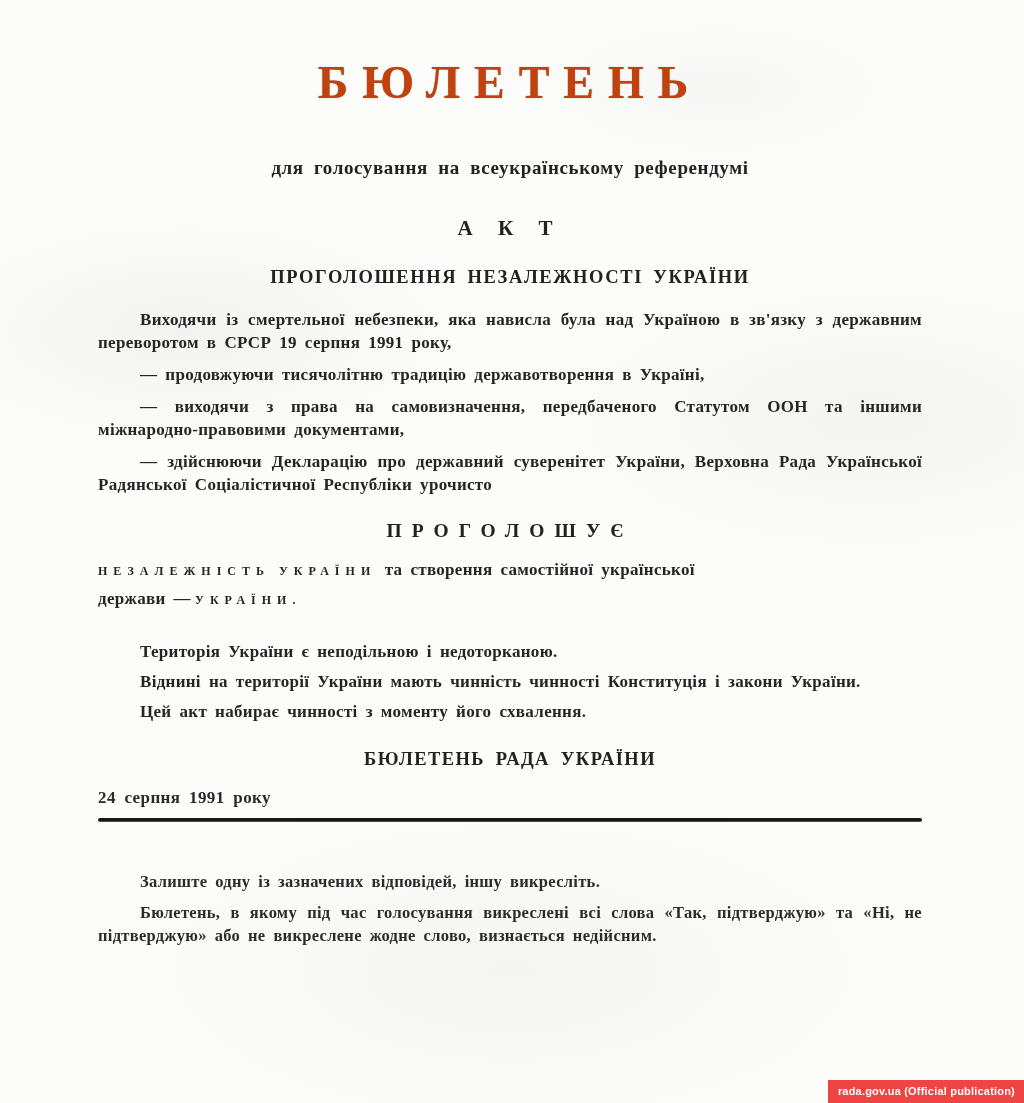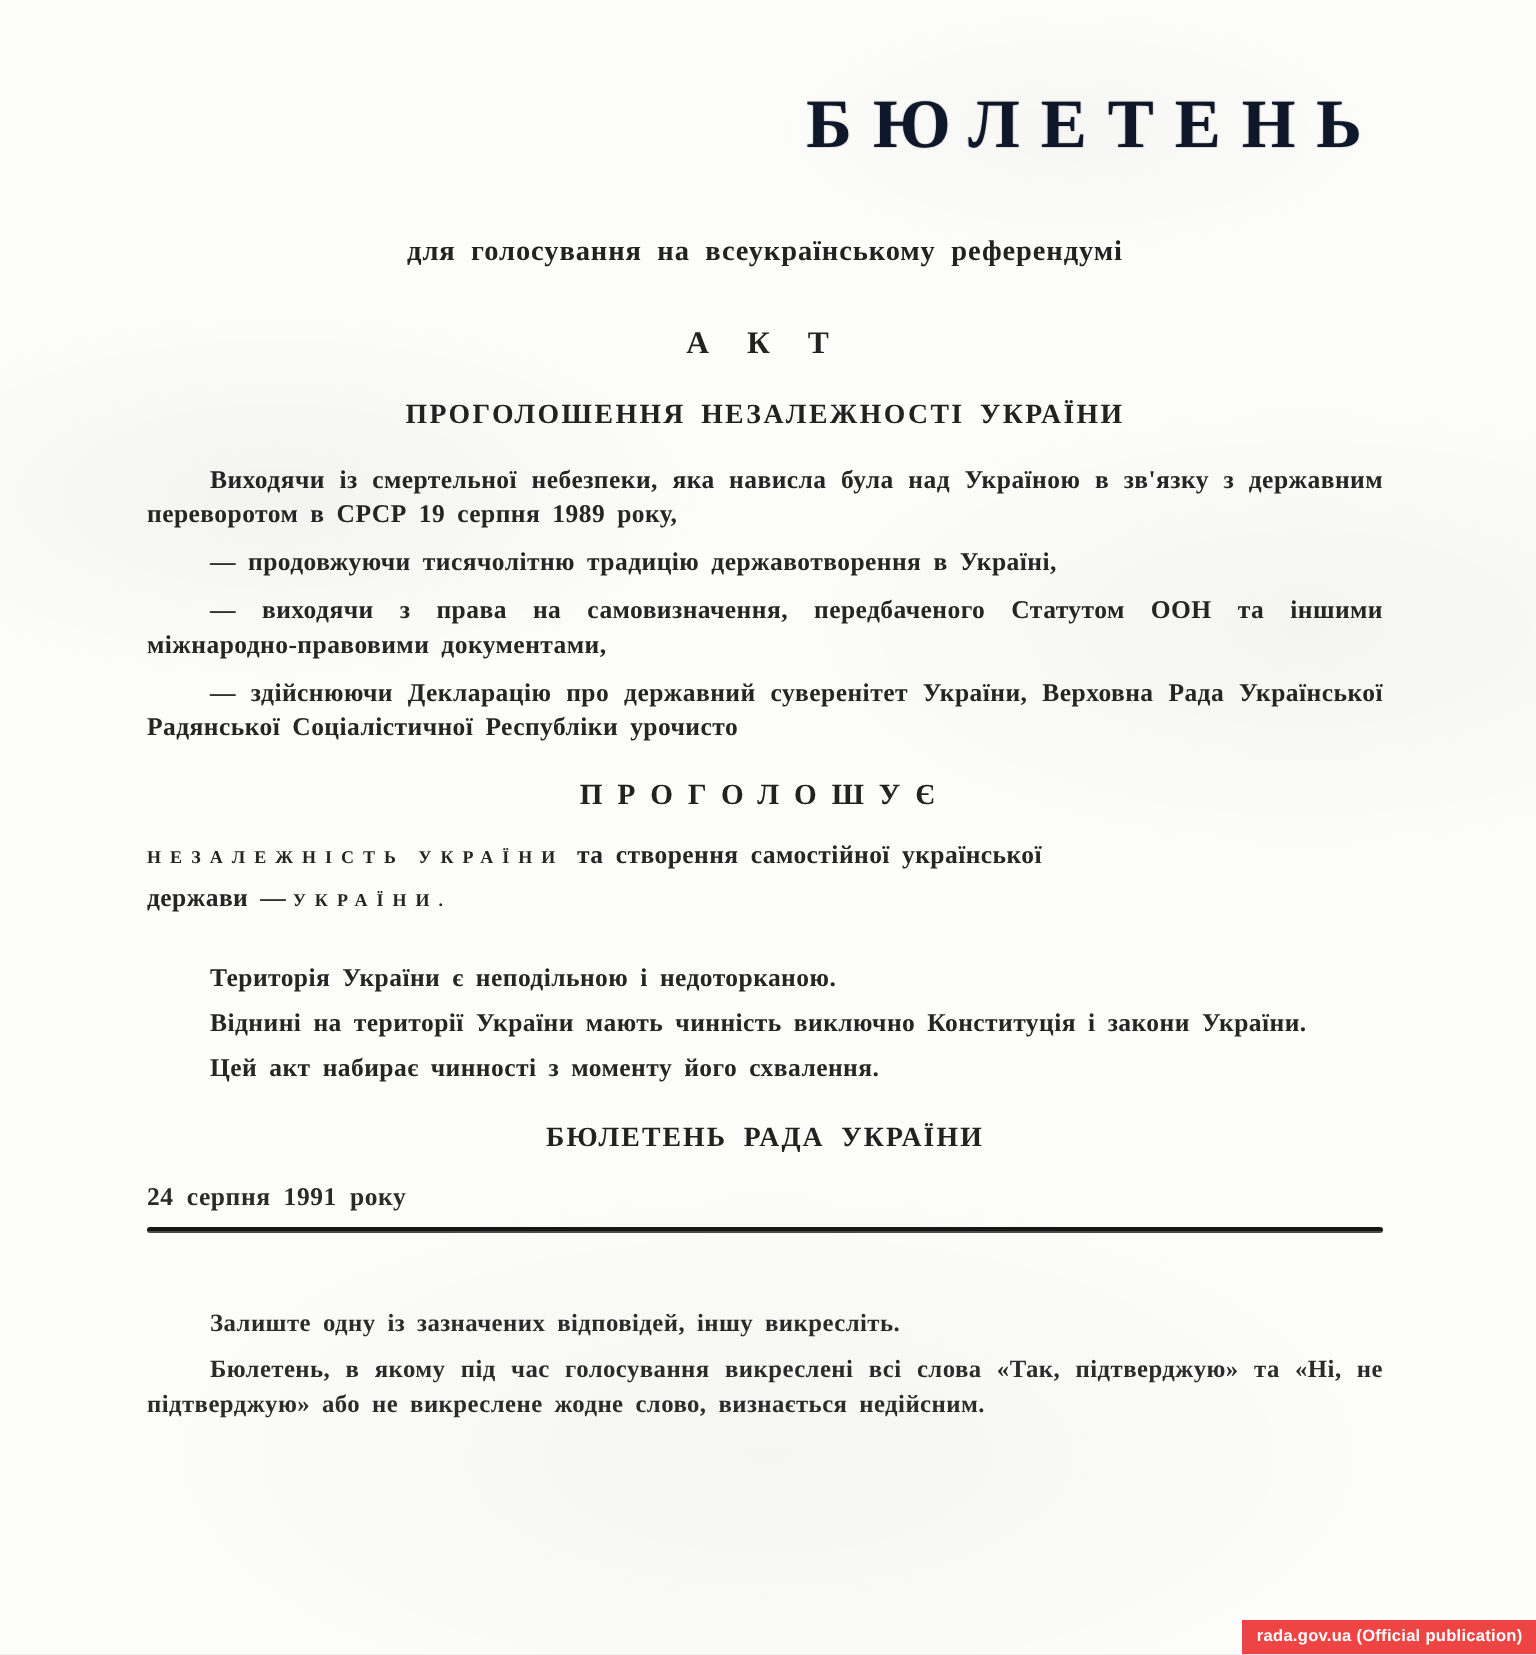--- a/index.html
+++ b/index.html
@@ -27,25 +27,25 @@
       radial-gradient(500px 220px at 85% 38%, rgba(0,0,0,0.03), rgba(0,0,0,0) 70%),
       radial-gradient(600px 260px at 50% 88%, rgba(0,0,0,0.028), rgba(0,0,0,0) 72%),
       radial-gradient(300px 120px at 70% 8%, rgba(0,0,0,0.025), rgba(0,0,0,0) 70%);
   }
   .content {
     position: relative;
     padding: 56px 102px 0 98px;
   }
   .doc-title {
     margin: 0;
-    text-align: right;
+    text-align: center;
     font-size: 46px;
     font-weight: 700;
     letter-spacing: 14px;
-    color: #0f172a;
+    color: #c2410c;
     text-shadow: 0 0 1px rgba(20,20,20,0.55);
   }
   .doc-subtitle {
     margin-top: 48px;
     text-align: center;
     font-size: 19px;
     font-weight: 700;
     letter-spacing: 0.6px;
     word-spacing: 5px;
   }
@@ -176,33 +176,33 @@
 
     <h1 class="doc-title">БЮЛЕТЕНЬ</h1>
 
     <div class="doc-subtitle">для голосування на всеукраїнському референдумі</div>
 
     <div class="act-heading">А К Т</div>
 
     <div class="act-subheading">ПРОГОЛОШЕННЯ НЕЗАЛЕЖНОСТІ УКРАЇНИ</div>
 
     <div class="preamble">
-      <p class="body-par">Виходячи із смертельної небезпеки, яка нависла була над Україною в зв'язку з державним переворотом в СРСР 19 серпня 1989 року,</p>
+      <p class="body-par">Виходячи із смертельної небезпеки, яка нависла була над Україною в зв'язку з державним переворотом в СРСР 19 серпня 1991 року,</p>
       <p class="body-par">— продовжуючи тисячолітню традицію державотворення в Україні,</p>
       <p class="body-par">— виходячи з права на самовизначення, передбаченого Статутом ООН та іншими міжнародно-правовими документами,</p>
       <p class="body-par">— здійснюючи Декларацію про державний суверенітет України, Верховна Рада Української Радянської Соціалістичної Республіки урочисто</p>
     </div>
 
     <div class="proclaim-heading">ПРОГОЛОШУЄ</div>
 
     <p class="proclamation"><span class="spaced-caps">НЕЗАЛЕЖНІСТЬ УКРАЇНИ</span>&nbsp;&nbsp;<span class="plain">та створення самостійної української</span><br><span class="plain">держави —</span> <span class="spaced-caps">УКРАЇНИ.</span></p>
 
     <div class="provisions">
       <p class="body-par">Територія України є неподільною і недоторканою.</p>
-      <p class="body-par">Віднині на території України мають чинність виключно Конституція і закони України.</p>
+      <p class="body-par">Віднині на території України мають чинність чинності Конституція і закони України.</p>
       <p class="body-par">Цей акт набирає чинності з моменту його схвалення.</p>
     </div>
 
     <div class="authority-heading">БЮЛЕТЕНЬ РАДА УКРАЇНИ</div>
 
     <div class="doc-date">24 серпня 1991 року</div>
 
 
     <div class="rule"></div>
 

